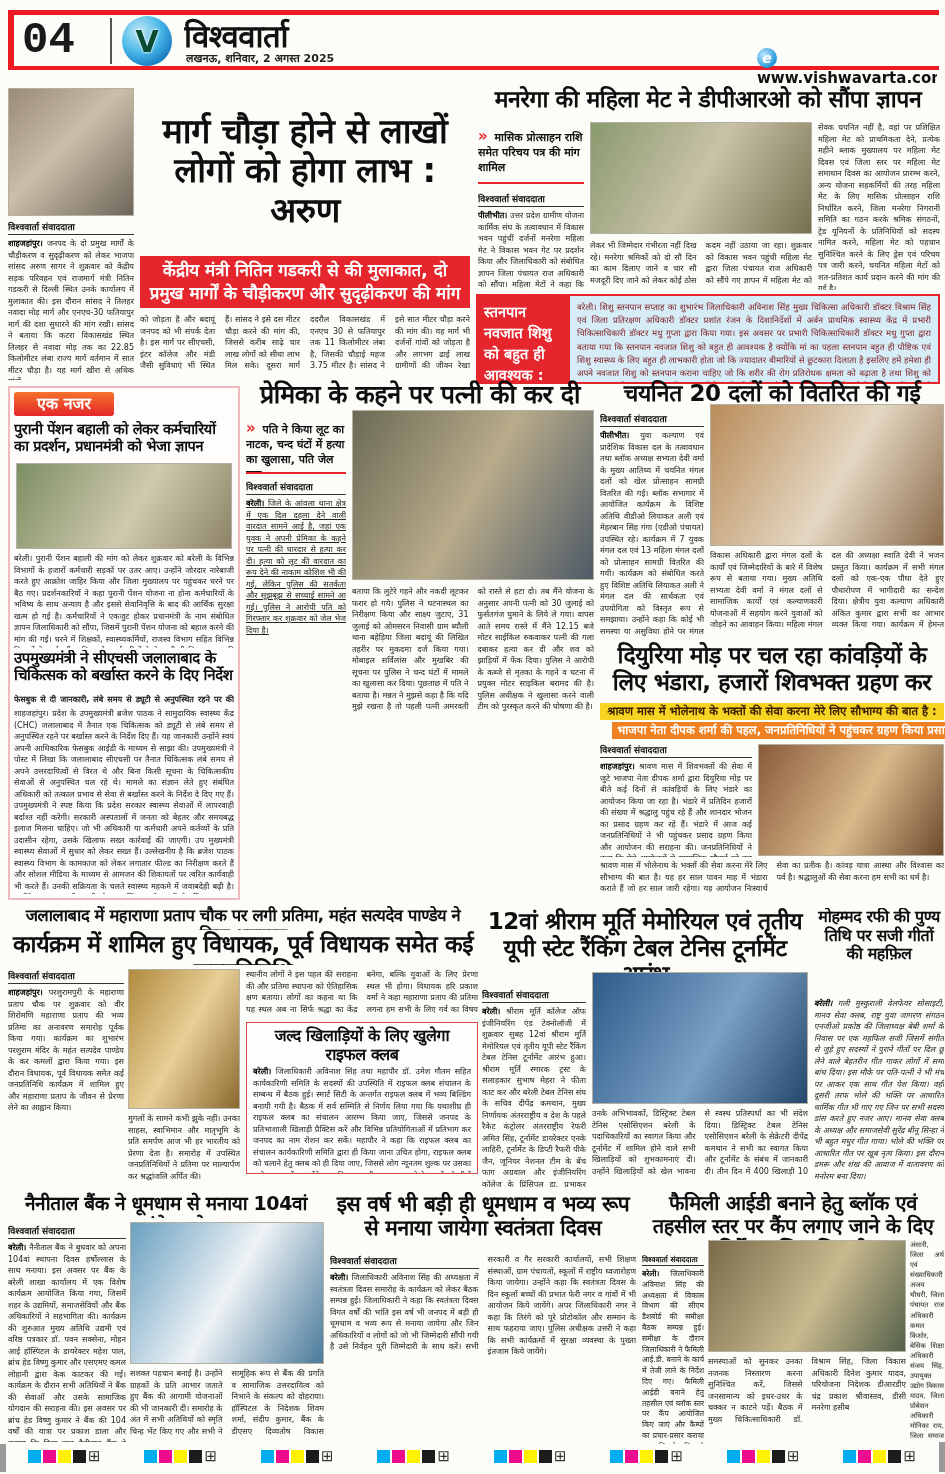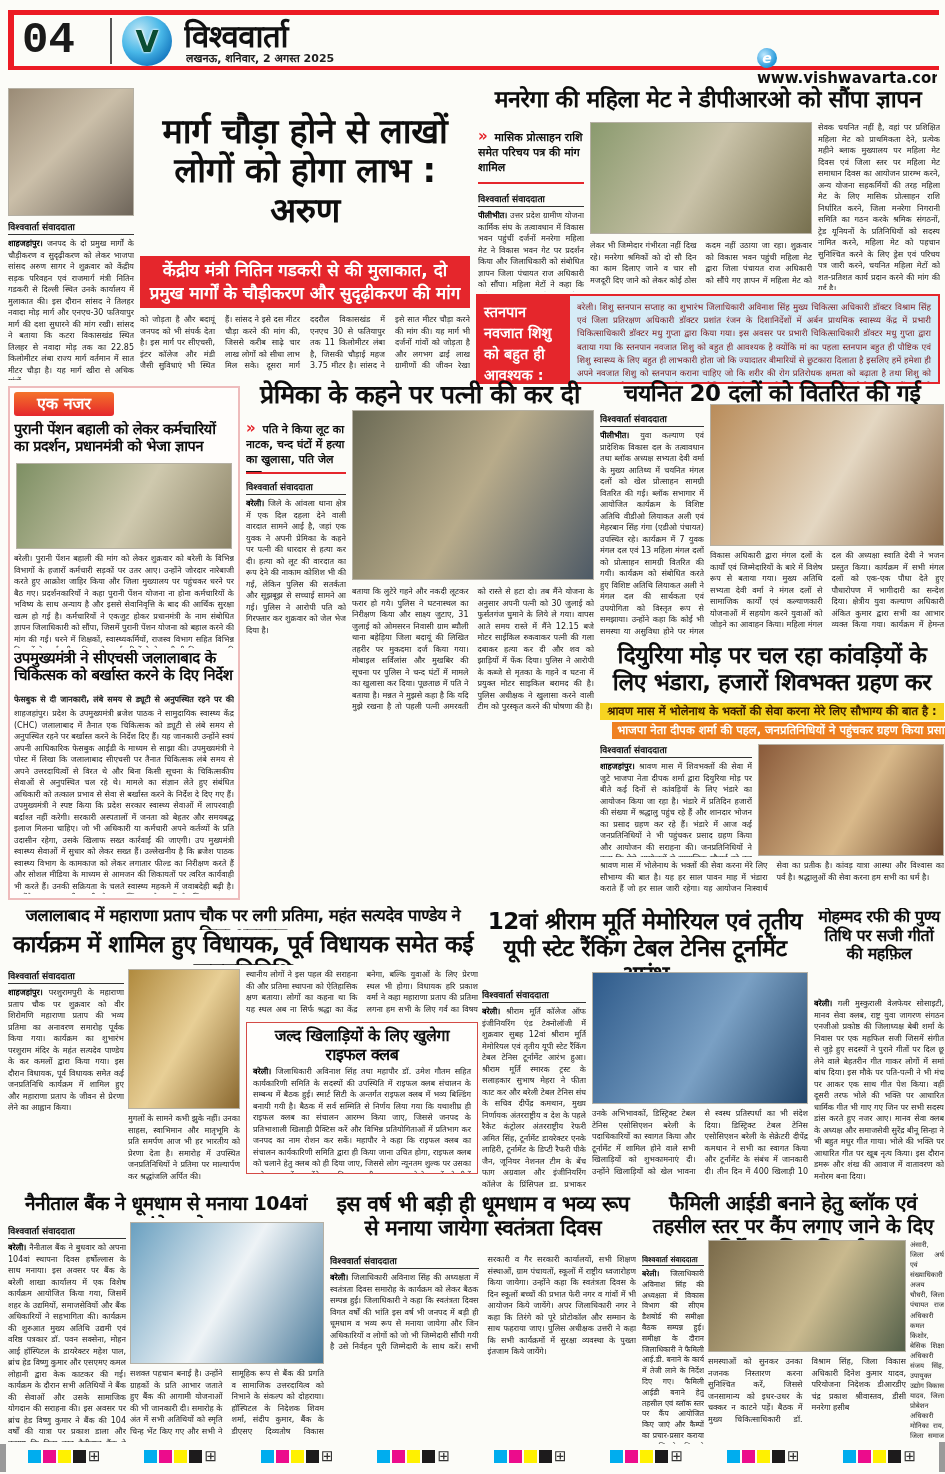--- a/index.html
+++ b/index.html
@@ -123,21 +123,21 @@
   <div class="abs bodytxt" style="left:14px;top:694px;width:220px;height:12px;font-weight:bold;">फेसबुक से दी जानकारी, लंबे समय से ड्यूटी से अनुपस्थित रहने पर की कार्रवाई</div>
   <div class="abs bodytxt" style="left:14px;top:708px;width:220px;height:186px;">शाहजहांपुर। प्रदेश के उपमुख्यमंत्री ब्रजेश पाठक ने सामुदायिक स्वास्थ्य केंद्र (CHC) जलालाबाद में तैनात एक चिकित्सक को ड्यूटी से लंबे समय से अनुपस्थित रहने पर बर्खास्त करने के निर्देश दिए हैं। यह जानकारी उन्होंने स्वयं अपनी आधिकारिक फेसबुक आईडी के माध्यम से साझा की। उपमुख्यमंत्री ने पोस्ट में लिखा कि जलालाबाद सीएचसी पर तैनात चिकित्सक लंबे समय से अपने उत्तरदायित्वों से विरत थे और बिना किसी सूचना के चिकित्सकीय सेवाओं से अनुपस्थित चल रहे थे। मामले का संज्ञान लेते हुए संबंधित अधिकारी को तत्काल प्रभाव से सेवा से बर्खास्त करने के निर्देश दे दिए गए हैं। उपमुख्यमंत्री ने स्पष्ट किया कि प्रदेश सरकार स्वास्थ्य सेवाओं में लापरवाही बर्दाश्त नहीं करेगी। सरकारी अस्पतालों में जनता को बेहतर और समयबद्ध इलाज मिलना चाहिए। जो भी अधिकारी या कर्मचारी अपने कर्तव्यों के प्रति उदासीन रहेगा, उसके खिलाफ सख्त कार्रवाई की जाएगी। उप मुख्यमंत्री स्वास्थ्य सेवाओं में सुधार को लेकर सख्त हैं। उल्लेखनीय है कि ब्रजेश पाठक स्वास्थ्य विभाग के कामकाज को लेकर लगातार फील्ड का निरीक्षण करते हैं और सोशल मीडिया के माध्यम से आमजन की शिकायतों पर त्वरित कार्यवाही भी करते हैं। उनकी सक्रियता के चलते स्वास्थ्य महकमे में जवाबदेही बढ़ी है। उन्होंने कहा सरकारी ड्यूटी से अनुपस्थित रहने वालों के खिलाफ सख्त कार्रवाई की जाएगी। प्रदेश में स्वास्थ्य सेवाओं की लापरवाही अब नहीं चलेगी।</div>
 
   <div class="abs hl" style="left:246px;top:380px;width:348px;height:32px;font-size:25px;">प्रेमिका के कहने पर पत्नी की कर दी हत्या</div>
   <div class="abs kick kickrule" style="left:246px;top:418px;width:100px;height:56px;">
     <span class="bu">»</span>
     <span>पति ने किया लूट का नाटक, चन्द घंटों में हत्या का खुलासा, पति जेल गया</span>
   </div>
   <div class="abs" style="left:246px;top:480px;width:100px;height:418px;">
     <span class="byline">विश्ववार्ता संवाददाता</span>
-    <div class="bodytxt" style="height:398px;">
+    <div class="bodytxt" style="height:398px;text-decoration:underline;">
       <span class="dl">बरेली।</span>
       <span>जिले के आंवला थाना क्षेत्र में एक दिल दहला देने वाली वारदात सामने आई है, जहां एक युवक ने अपनी प्रेमिका के कहने पर पत्नी की धारदार से हत्या कर दी। हत्या को लूट की वारदात का रूप देने की नाकाम कोशिश भी की गई, लेकिन पुलिस की सतर्कता और सूझबूझ से सच्चाई सामने आ गई। पुलिस ने आरोपी पति को गिरफ्तार कर शुक्रवार को जेल भेज दिया है।</span>
     </div>
   </div>
   <div class="abs photo ph-police" style="left:352px;top:410px;width:242px;height:170px;"></div>
   <div class="abs bodytxt cols2" style="left:352px;top:586px;width:242px;height:312px;">बताया कि लुटेरे गहने और नकदी लूटकर फरार हो गये। पुलिस ने घटनास्थल का निरीक्षण किया और साक्ष्य जुटाए, 31 जुलाई को ओमसरन निवासी ग्राम ब्यौली थाना बहेड़िया जिला बदायूं की लिखित तहरीर पर मुकदमा दर्ज किया गया। मोबाइल सर्विलांस और मुखबिर की सूचना पर पुलिस ने चन्द घंटों में मामले का खुलासा कर दिया। पूछताछ में पति ने बताया है। मन्नत ने मुझसे कहा है कि यदि मुझे रखना है तो पहली पत्नी अमरवती को रास्ते से हटा दो। तब मैंने योजना के अनुसार अपनी पत्नी को 30 जुलाई को फुर्सतगंज घुमाने के लिये ले गया। वापस आते समय रास्ते में मैंने 12.15 बजे मोटर साईकिल रुकवाकर पत्नी की गला दबाकर हत्या कर दी और शव को झाड़ियों में फेंक दिया। पुलिस ने आरोपी के कब्जे से मृतका के गहने व घटना में प्रयुक्त मोटर साइकिल बरामद की है। पुलिस अधीक्षक ने खुलासा करने वाली टीम को पुरस्कृत करने की घोषणा की है।</div>
 
   <div class="abs hl" style="left:600px;top:380px;width:344px;height:28px;font-size:23px;">चयनित 20 दलों को वितरित की गई प्रोत्साहन सामग्री</div>
   <div class="abs" style="left:600px;top:412px;width:104px;height:226px;">
     <span class="byline">विश्ववार्ता संवाददाता</span>
@@ -188,21 +188,21 @@
     <span class="byline">विश्ववार्ता संवाददाता</span>
     <div class="bodytxt" style="height:180px;">
       <span class="dl">बरेली।</span>
       <span>श्रीराम मूर्ति कॉलेज ऑफ इंजीनियरिंग एंड टेक्नोलॉजी में शुक्रवार सुबह 12वां श्रीराम मूर्ति मेमोरियल एवं तृतीय यूपी स्टेट रैंकिंग टेबल टेनिस टूर्नामेंट आरंभ हुआ। श्रीराम मूर्ति स्मारक ट्रस्ट के सलाहकार सुभाष मेहरा ने फीता काट कर और बरेली टेबल टेनिस संघ के सचिव दीपेंद्र कमथान, मुख्य निर्णायक अंतरराष्ट्रीय व देश के पहले रैकेट कंट्रोलर अंतरराष्ट्रीय रेफरी अमित सिंह, टूर्नामेंट डायरेक्टर एनके लाहिरी, टूर्नामेंट के डिप्टी रैफरी पीके जैन, जूनियर नेशनल टीम के बेंच फाग अग्रवाल और इंजीनियरिंग कॉलेज के प्रिंसिपल डा. प्रभाकर गुप्ता ने दीप प्रज्वलित कर टूर्नामेंट का उद्घाटन किया। श्रीराम मूर्ति स्मारक ट्रस्ट के सलाहकार सुभाष मेहरा ने खिलाड़ियों,</span>
     </div>
   </div>
   <div class="abs photo ph-tt" style="left:592px;top:972px;width:216px;height:132px;"></div>
   <div class="abs bodytxt cols2" style="left:592px;top:1108px;width:216px;height:80px;">उनके अभिभावकों, डिस्ट्रिक्ट टेबल टेनिस एसोसिएशन बरेली के पदाधिकारियों का स्वागत किया और टूर्नामेंट में शामिल होने वाले सभी खिलाड़ियों को शुभकामनाएं दी। उन्होंने खिलाड़ियों को खेल भावना से स्वस्थ प्रतिस्पर्धा का भी संदेश दिया। डिस्ट्रिक्ट टेबल टेनिस एसोसिएशन बरेली के सेक्रेटरी दीपेंद्र कमथान ने सभी का स्वागत किया और टूर्नामेंट के संबंध में जानकारी दी। तीन दिन में 400 खिलाड़ी 10 टेबल पर 650 सौ मैचों में जोर आजमाइश करेंगे।</div>
 
   <div class="abs hl" style="left:814px;top:908px;width:130px;height:86px;font-size:16px;">मोहम्मद रफी की पुण्य तिथि पर सजी गीतों की महफ़िल</div>
-  <div class="abs bodytxt" style="left:814px;top:998px;width:130px;height:190px;">
+  <div class="abs bodytxt" style="left:814px;top:998px;width:130px;height:190px;font-style:italic;">
     <span class="dl">बरेली।</span>
     <span>गली मुस्कुराली वेलफेयर सोसाइटी, मानव सेवा क्लब, राष्ट्र युवा जागरण संगठन एनजीओ प्रकोष्ठ की जिलाध्यक्ष बेबी शर्मा के निवास पर एक महफिल सजी जिसमें संगीत से जुड़े हुए सदस्यों ने पुराने गीतों पर दिल छू लेने वाले बेहतरीन गीत गाकर लोगों में समां बांध दिया। इस मौके पर पति-पत्नी ने भी मंच पर आकर एक साथ गीत पेश किया। वहीं दूसरी तरफ भोले की भक्ति पर आधारित धार्मिक गीत भी गाए गए जिन पर सभी सदस्य डांस करते हुए नजर आए। मानव सेवा क्लब के अध्यक्ष और समाजसेवी सुरेंद्र बीनू सिन्हा ने भी बहुत मधुर गीत गाया। भोले की भक्ति पर आधारित गीत पर खूब नृत्य किया। इस दौरान डमरू और शंख की आवाज में वातावरण को मनोरम बना दिया।</span>
   </div>
 
   <div class="abs hl" style="left:8px;top:1192px;width:316px;height:26px;font-size:19px;">नैनीताल बैंक ने धूमधाम से मनाया 104वां फाउंडेशन डे</div>
   <div class="abs" style="left:8px;top:1224px;width:118px;height:218px;">
     <span class="byline">विश्ववार्ता संवाददाता</span>
     <div class="bodytxt" style="height:198px;">
       <span class="dl">बरेली।</span>
       <span>नैनीताल बैंक ने बुधवार को अपना 104वां स्थापना दिवस हर्षोल्लास के साथ मनाया। इस अवसर पर बैंक के बरेली शाखा कार्यालय में एक विशेष कार्यक्रम आयोजित किया गया, जिसमें शहर के उद्यमियों, समाजसेवियों और बैंक अधिकारियों ने सहभागिता की। कार्यक्रम की शुरुआत मुख्य अतिथि उद्यमी एवं वरिष्ठ पत्रकार डॉ. पवन सक्सेना, मोहन आई हॉस्पिटल के डायरेक्टर महेश पाल, ब्रांच हेड विष्णु कुमार और एसएमए कमल लोहानी द्वारा केक काटकर की गई। कार्यक्रम के दौरान सभी अतिथियों ने बैंक की सेवाओं और उसके सामाजिक योगदान की सराहना की। इस अवसर पर ब्रांच हेड विष्णु कुमार ने बैंक की 104 वर्षों की यात्रा पर प्रकाश डाला और बताया कि किस तरह नैनीताल बैंक ने उत्तर भारत में भरोसेमंद बैंकिंग सेवाएं प्रदान कर एक</span>

